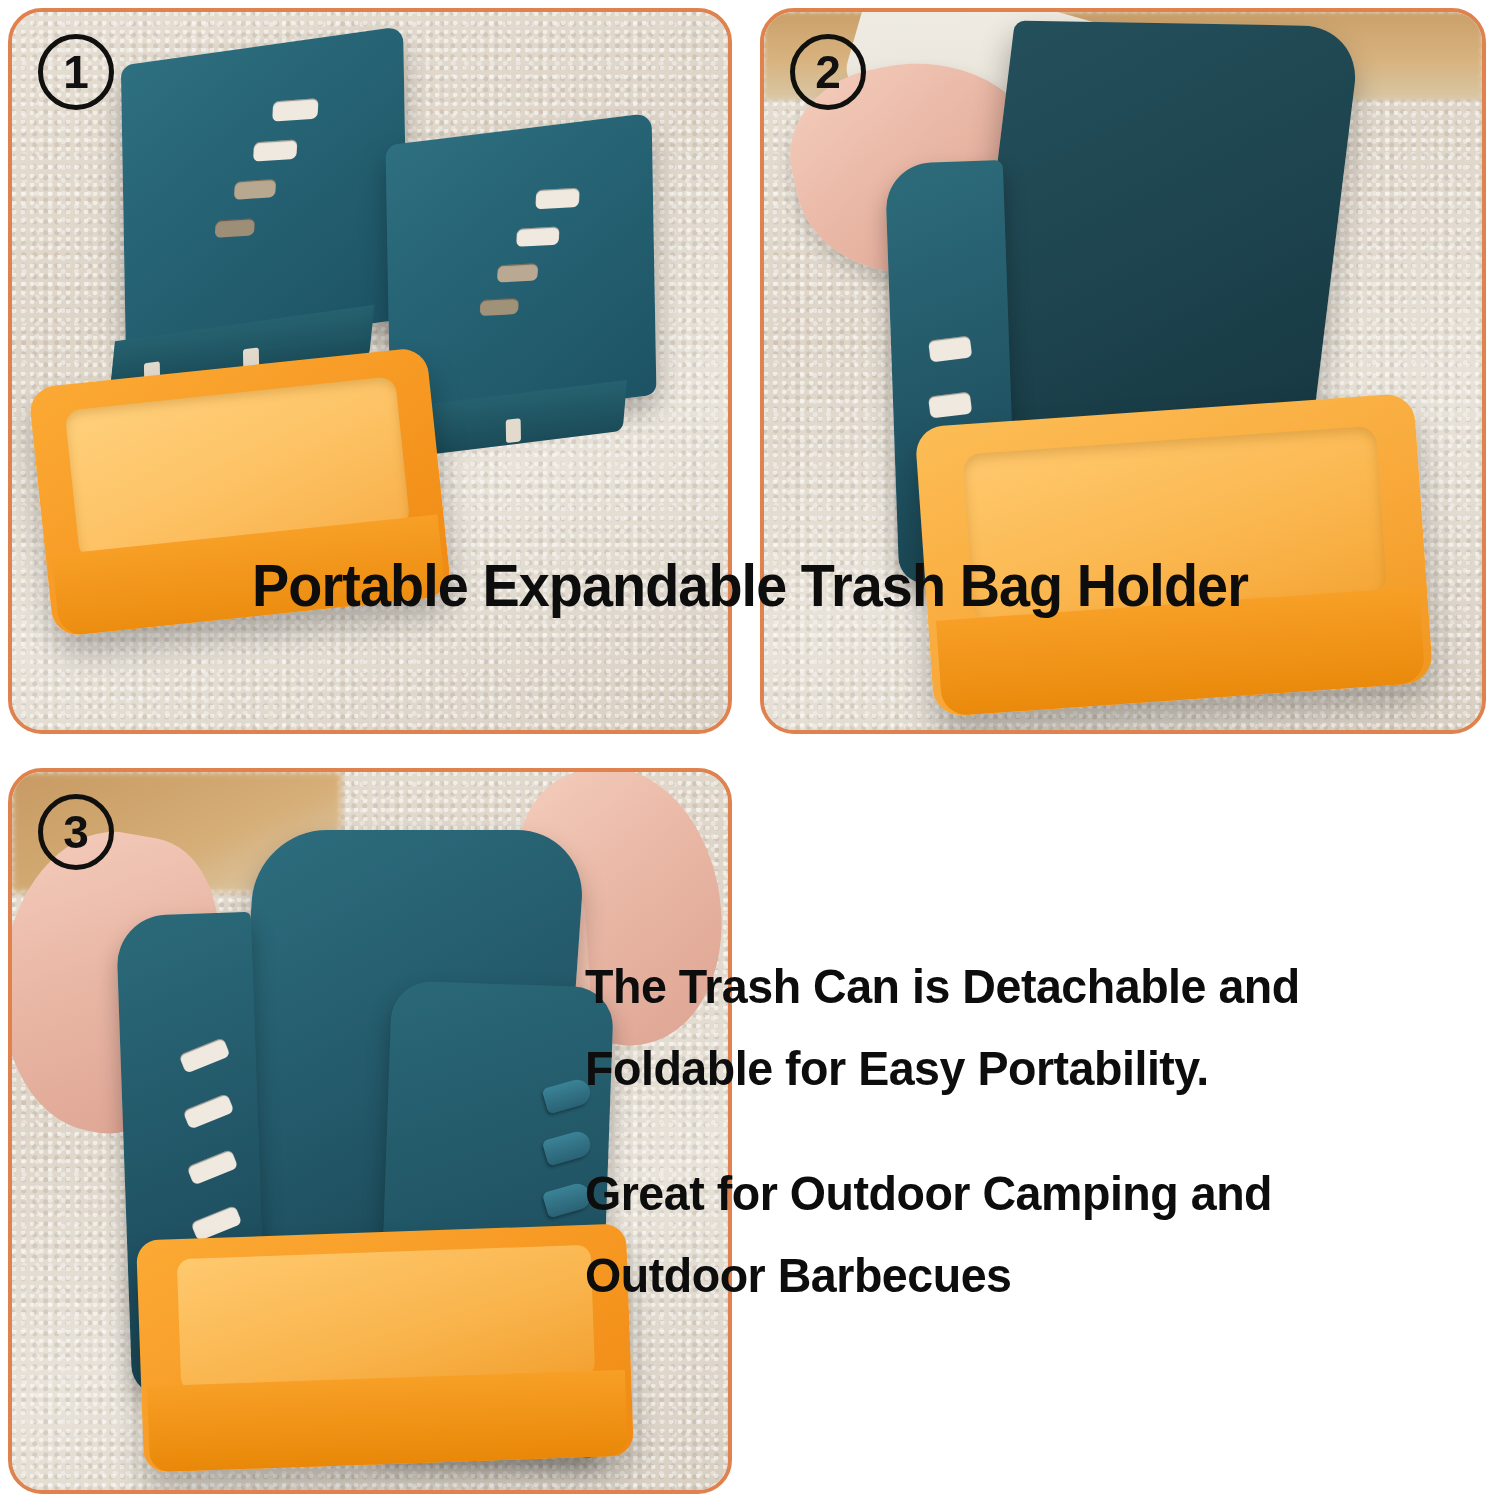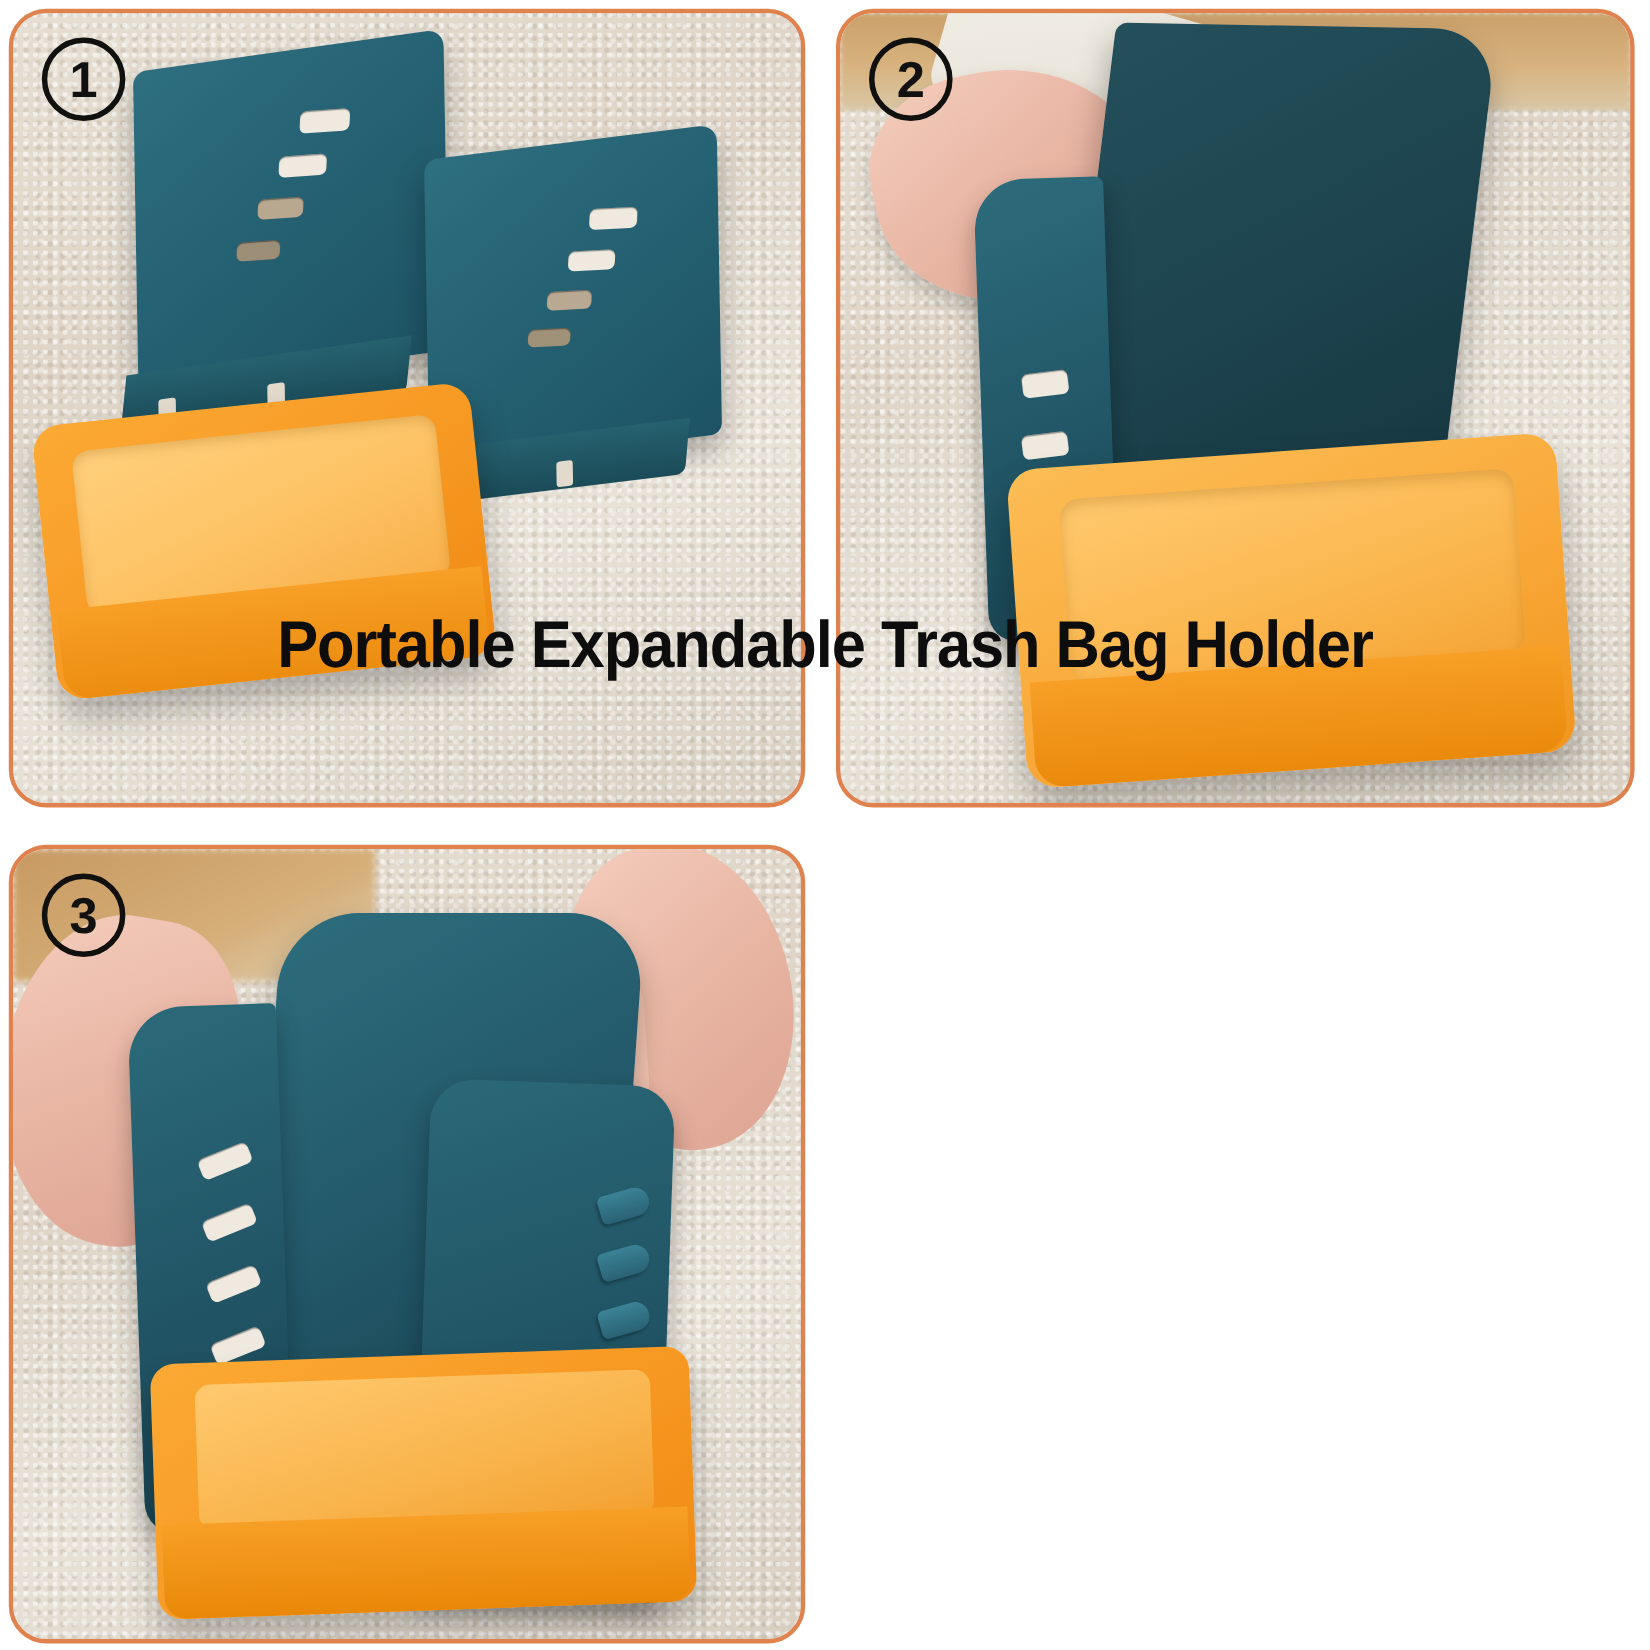--- a/index.html
+++ b/index.html
@@ -232,14 +232,21 @@
       <div class="tray orange">
         <div class="inner"></div>
         <div class="front"></div>
       </div>
     </div>
     <div class="badge">3</div>
   </div>
 
   <div class="headline">Portable Expandable Trash Bag Holder</div>
 
+  <div class="blurb">
+    <p>The Trash Can is Detachable and</p>
+    <p>Foldable for Easy Portability.</p>
+    <div class="gap"></div>
+    <p>Great for Outdoor Camping and</p>
+    <p>Outdoor Barbecues</p>
+  </div>
 
 </div>
 
 </body></html>

